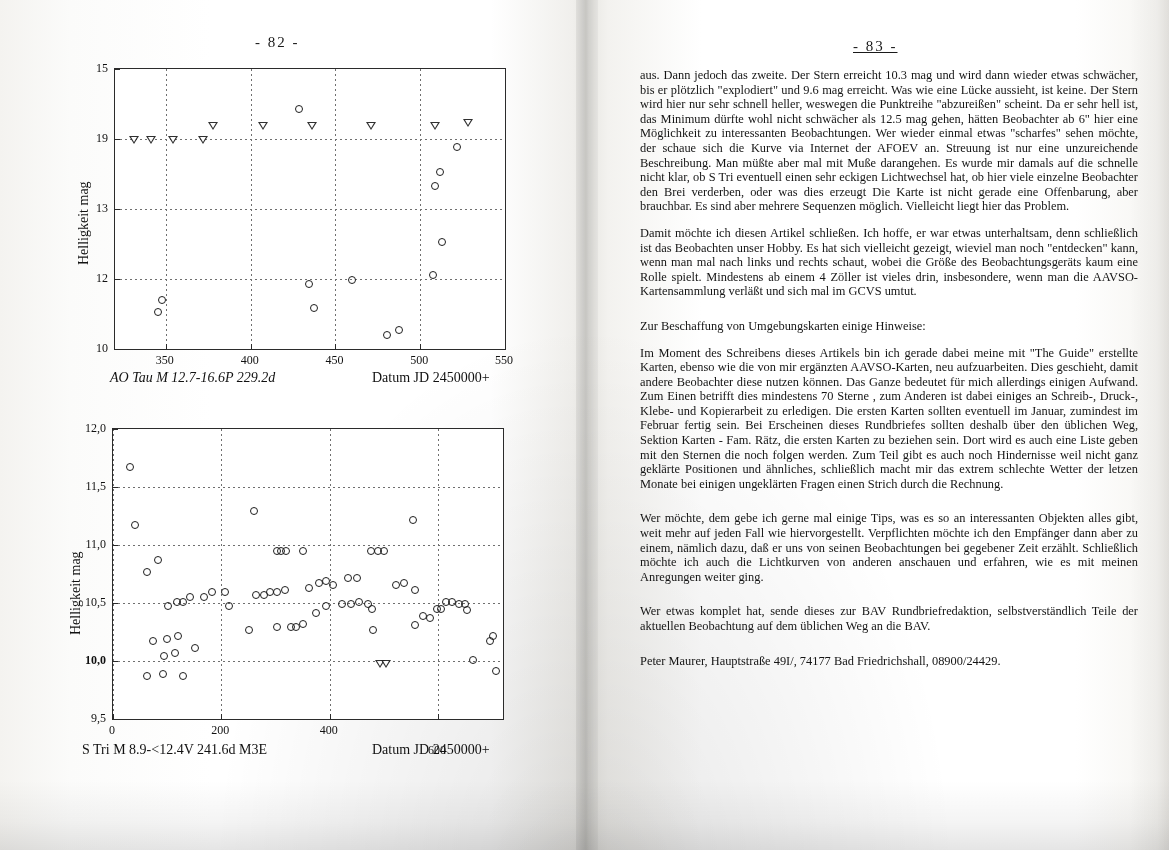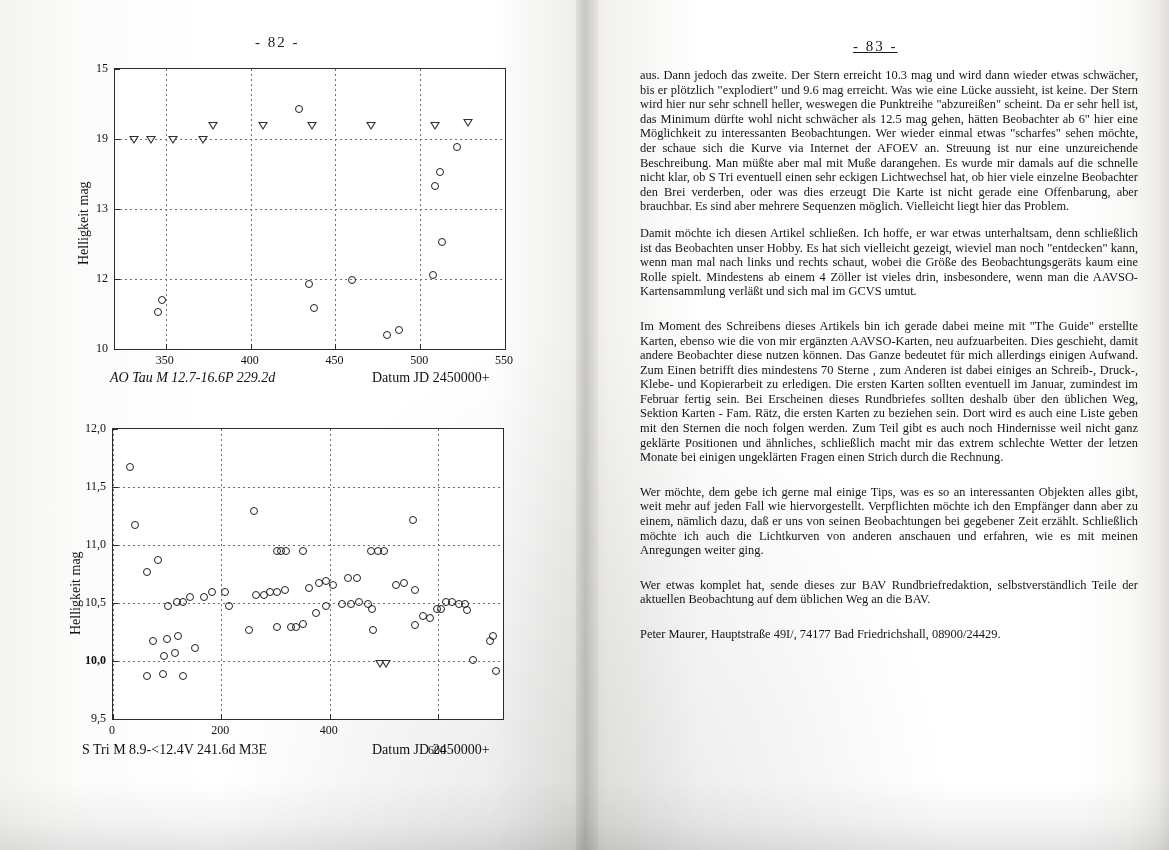--- a/index.html
+++ b/index.html
@@ -298,17 +298,18 @@
     <div class="ylab" style="left: 20px; width: 34px; top: 240px; font-weight: bold;">10,0</div>
     <div class="ylab" style="left: 20px; width: 34px; top: 182px;">10,5</div>
     <div class="ylab" style="left: 20px; width: 34px; top: 124px;">11,0</div>
     <div class="ylab" style="left: 20px; width: 34px; top: 66px;">11,5</div>
     <div class="ylab" style="left: 20px; width: 34px; top: 8px;">12,0</div>
   </div>
 
 <div class="col">
   <p>aus. Dann jedoch das zweite. Der Stern erreicht 10.3 mag und wird dann wieder etwas schwächer, bis er plötzlich "explodiert" und 9.6 mag erreicht. Was wie eine Lücke aussieht, ist keine. Der Stern wird hier nur sehr schnell heller, weswegen die Punktreihe "abzureißen" scheint. Da er sehr hell ist, das Minimum dürfte wohl nicht schwächer als 12.5 mag gehen, hätten Beobachter ab 6" hier eine Möglichkeit zu interessanten Beobachtungen. Wer wieder einmal etwas "scharfes" sehen möchte, der schaue sich die Kurve via Internet der AFOEV an. Streuung ist nur eine unzureichende Beschreibung. Man müßte aber mal mit Muße darangehen. Es wurde mir damals auf die schnelle nicht klar, ob S Tri eventuell einen sehr eckigen Lichtwechsel hat, ob hier viele einzelne Beobachter den Brei verderben, oder was dies erzeugt Die Karte ist nicht gerade eine Offenbarung, aber brauchbar. Es sind aber mehrere Sequenzen möglich. Vielleicht liegt hier das Problem.</p>
   <p class="gap">Damit möchte ich diesen Artikel schließen. Ich hoffe, er war etwas unterhaltsam, denn schließlich ist das Beobachten unser Hobby. Es hat sich vielleicht gezeigt, wieviel man noch "entdecken" kann, wenn man mal nach links und rechts schaut, wobei die Größe des Beobachtungsgeräts kaum eine Rolle spielt. Mindestens ab einem 4 Zöller ist vieles drin, insbesondere, wenn man die AAVSO-Kartensammlung verläßt und sich mal im GCVS umtut.</p>
+  <p>Zur Beschaffung von Umgebungskarten einige Hinweise:</p>
   <p class="gap">Im Moment des Schreibens dieses Artikels bin ich gerade dabei meine mit "The Guide" erstellte Karten, ebenso wie die von mir ergänzten AAVSO-Karten, neu aufzuarbeiten. Dies geschieht, damit andere Beobachter diese nutzen können. Das Ganze bedeutet für mich allerdings einigen Aufwand. Zum Einen betrifft dies mindestens 70 Sterne , zum Anderen ist dabei einiges an Schreib-, Druck-, Klebe- und Kopierarbeit zu erledigen. Die ersten Karten sollten eventuell im Januar, zumindest im Februar fertig sein. Bei Erscheinen dieses Rundbriefes sollten deshalb über den üblichen Weg, Sektion Karten - Fam. Rätz, die ersten Karten zu beziehen sein. Dort wird es auch eine Liste geben mit den Sternen die noch folgen werden. Zum Teil gibt es auch noch Hindernisse weil nicht ganz geklärte Positionen und ähnliches, schließlich macht mir das extrem schlechte Wetter der letzen Monate bei einigen ungeklärten Fragen einen Strich durch die Rechnung.</p>
   <p class="gap">Wer möchte, dem gebe ich gerne mal einige Tips, was es so an interessanten Objekten alles gibt, weit mehr auf jeden Fall wie hiervorgestellt. Verpflichten möchte ich den Empfänger dann aber zu einem, nämlich dazu, daß er uns von seinen Beobachtungen bei gegebener Zeit erzählt. Schließlich möchte ich auch die Lichtkurven von anderen anschauen und erfahren, wie es mit meinen Anregungen weiter ging.</p>
   <p class="gap">Wer etwas komplet hat, sende dieses zur BAV Rundbriefredaktion, selbstverständlich Teile der aktuellen Beobachtung auf dem üblichen Weg an die BAV.</p>
   <p>Peter Maurer, Hauptstraße 49I/, 74177 Bad Friedrichshall, 08900/24429.</p>
 </div>
 
 </body></html>

